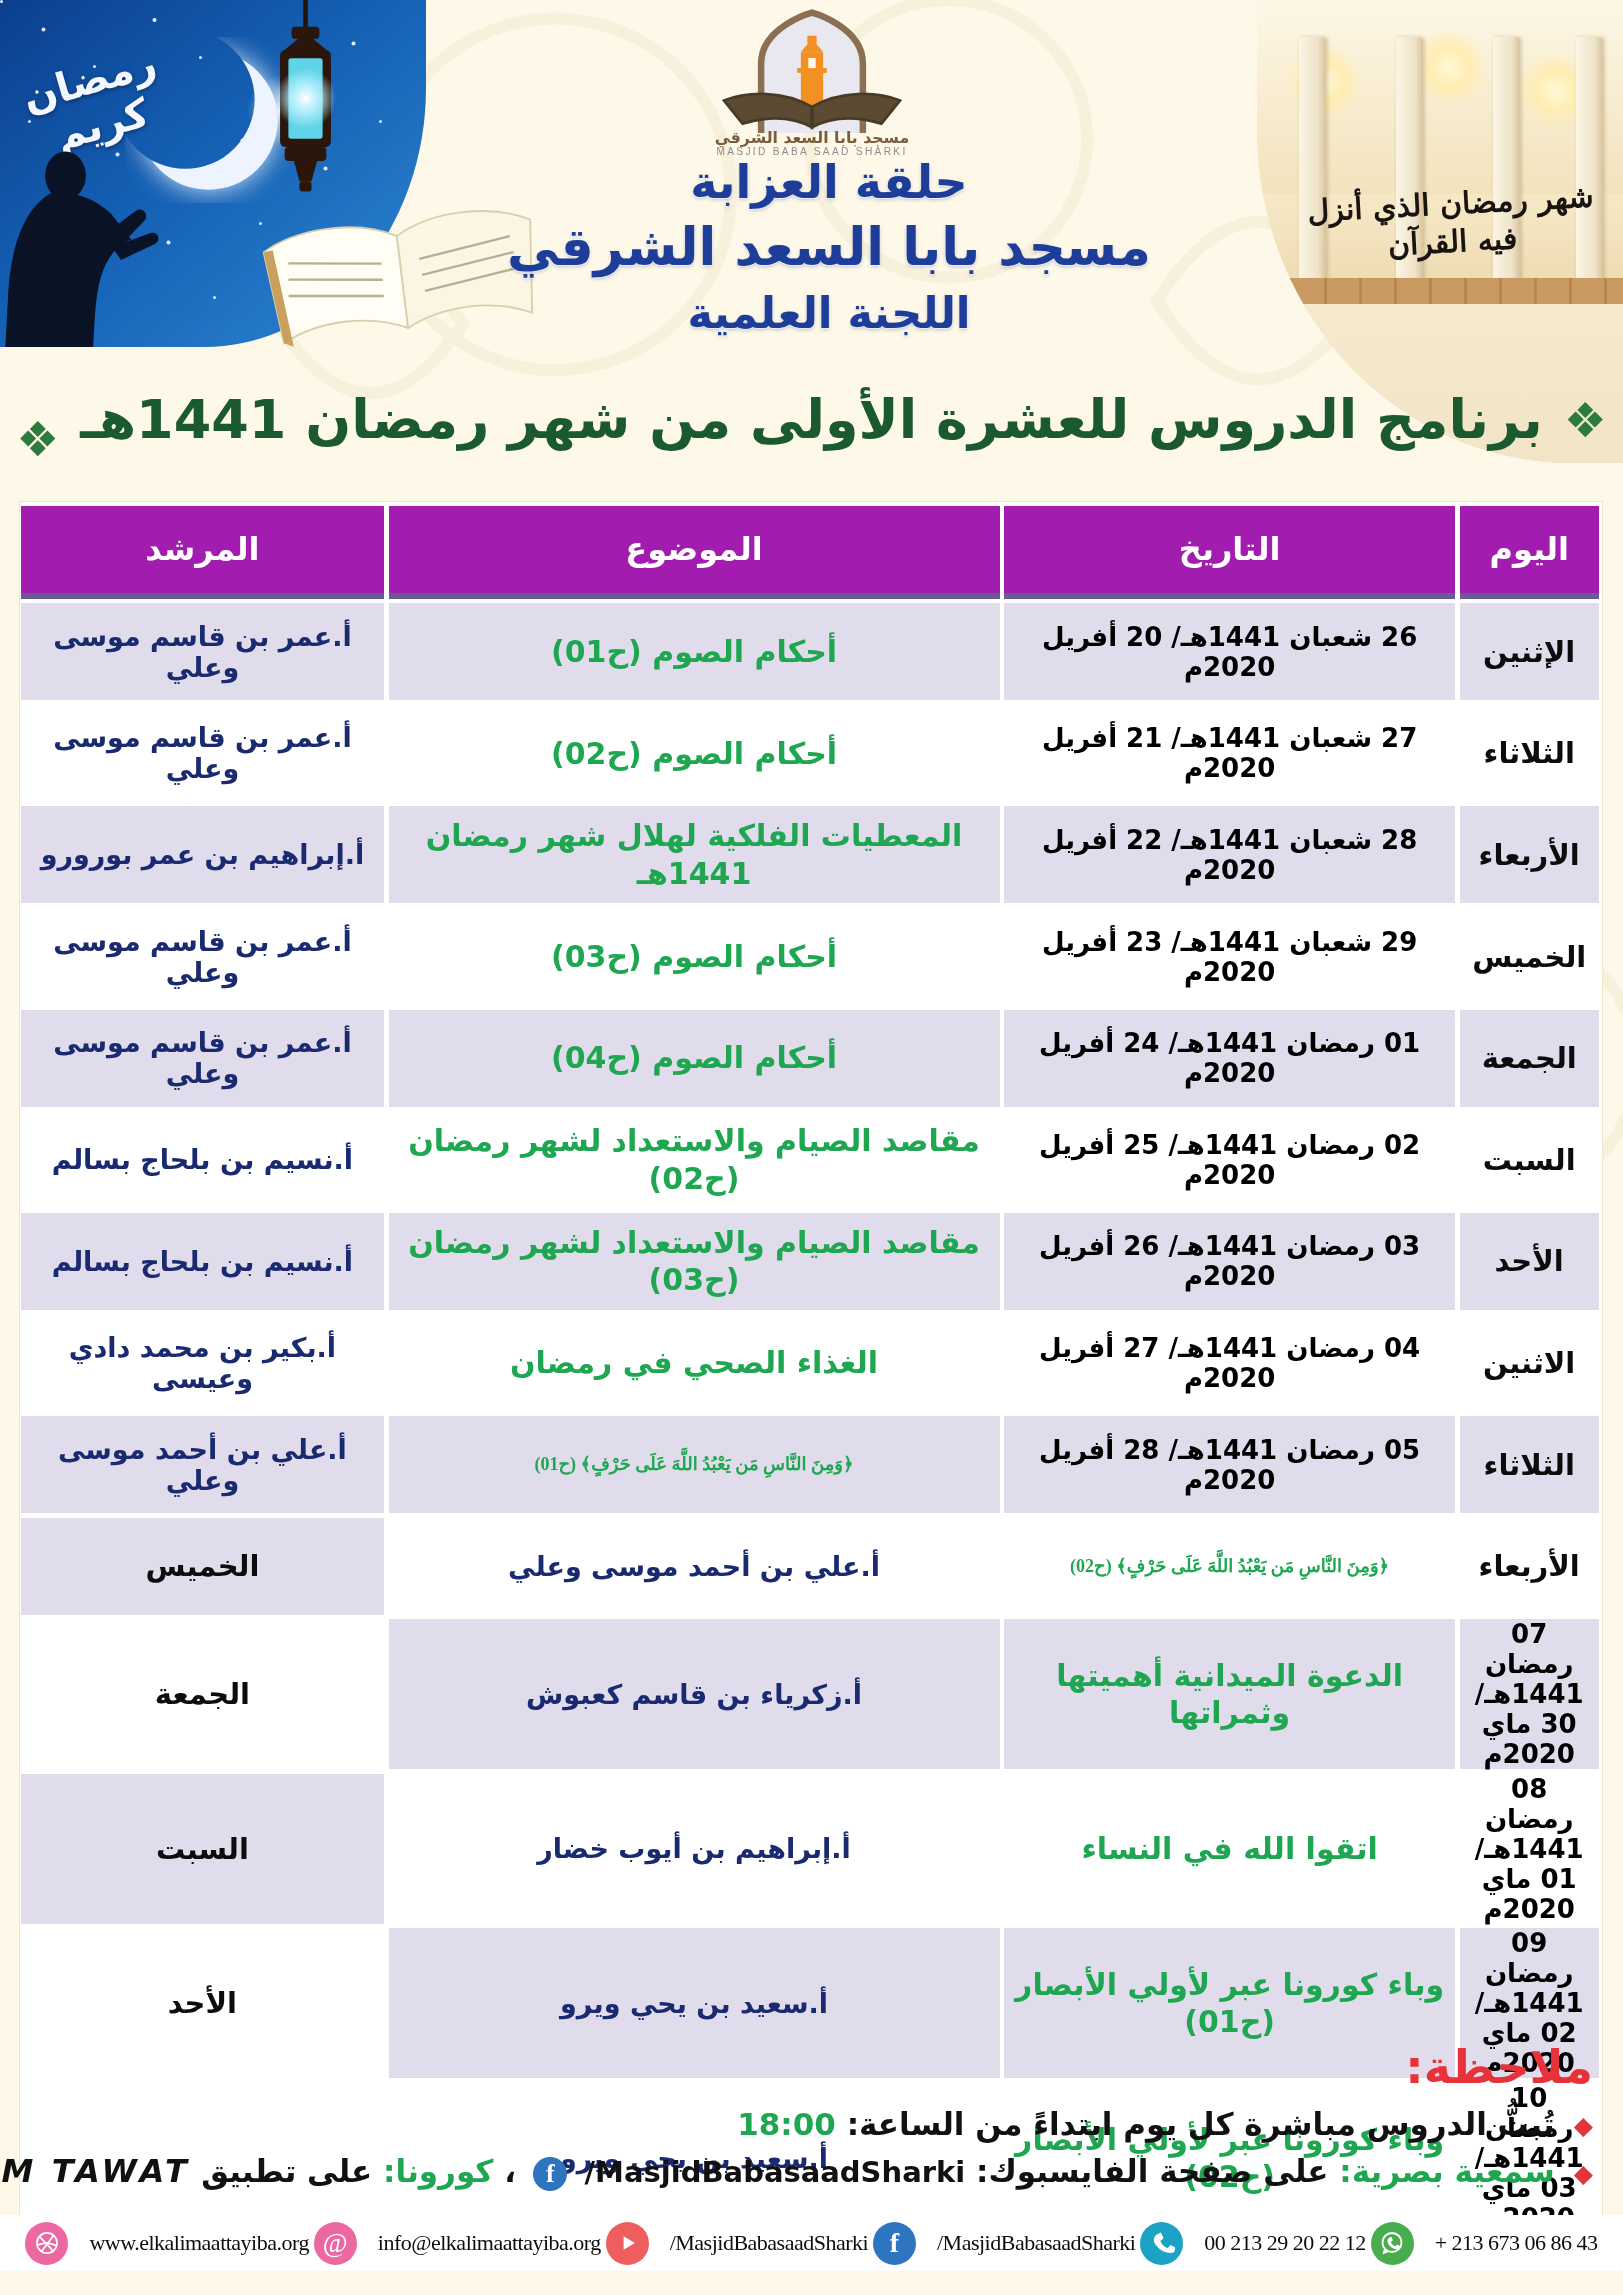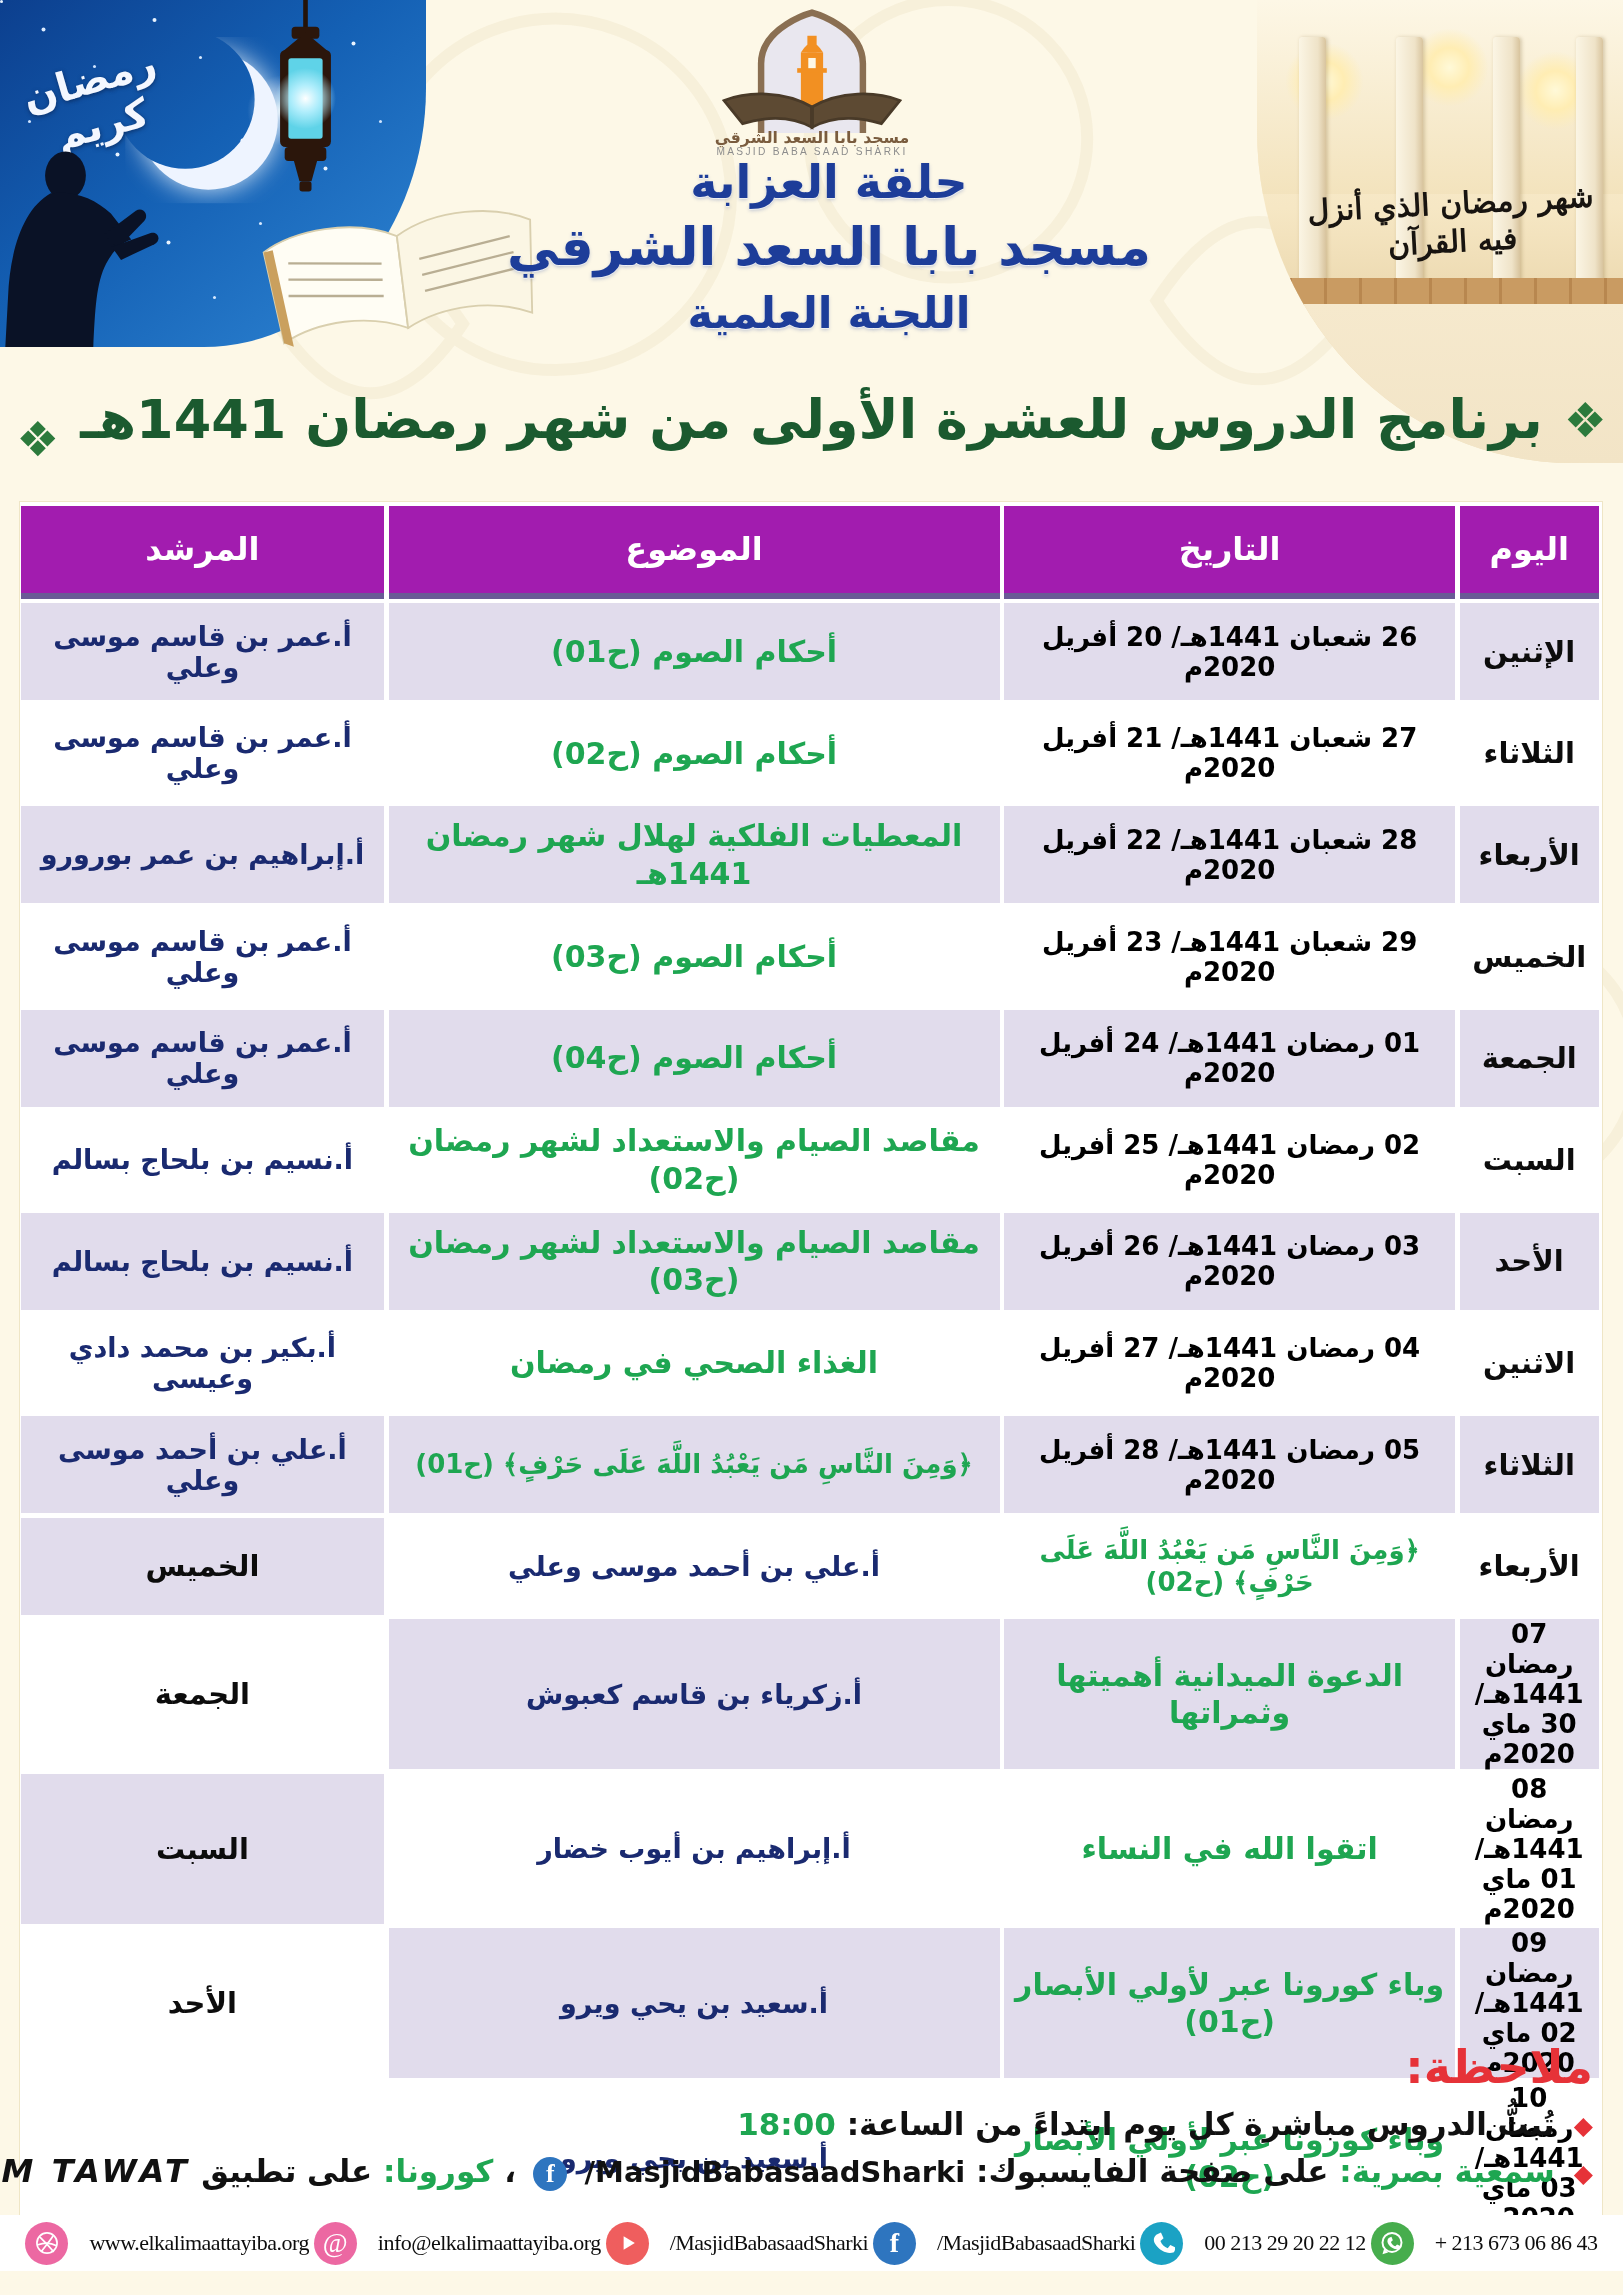--- a/index.html
+++ b/index.html
@@ -94,21 +94,21 @@
     grid-template-columns:139px 451px 611px 363px; gap:4.6px; }
   .cell { display:flex; align-items:center; justify-content:center; text-align:center;
     padding:0 8.3px; min-height:97px; }
   .cell.head { background:#a21caf; border-bottom:6.5px solid #6a5a96; color:#fff;
     font-size:32px; font-weight:bold; min-height:93px; }
   .cell.shade { background:#e1dcec; }
   .cell.plain { background:#ffffff; }
   .cell.day   { color:#0c0c0c; font-size:29px; font-weight:bold; }
   .cell.date  { color:#000000; font-size:26px; font-weight:bold; }
   .cell.topic { color:#1ea651; font-size:30px; font-weight:bold; line-height:1.25; }
-  .cell.topic.quran { font-size:26px; }
+  .cell.topic.quran { font-size:18px;font-family:Liberation Serif, serif; }
   .cell.guide { color:#1a2a70; font-size:27px; font-weight:bold; }
 
   
   #notes { right:30px; left:30px; top:2040px; z-index:3; direction:rtl; text-align:right; }
   #notes-label { color:#e63238; font-size:46px; font-weight:bold; margin-bottom:6.5px; }
   .note-line { color:#111; font-size:31px; font-weight:bold; line-height:1.5; white-space:nowrap; }
   .bullet { color:#e63238; font-size:25px; vertical-align:middle; margin-left:8.3px; }
   .green-strong { color:#1ea651; }
   .handle { direction:ltr; unicode-bidi:embed; font-size:29px; }
   .fb-inline { display:inline-flex; width:34px; height:34px; border-radius:50%;

